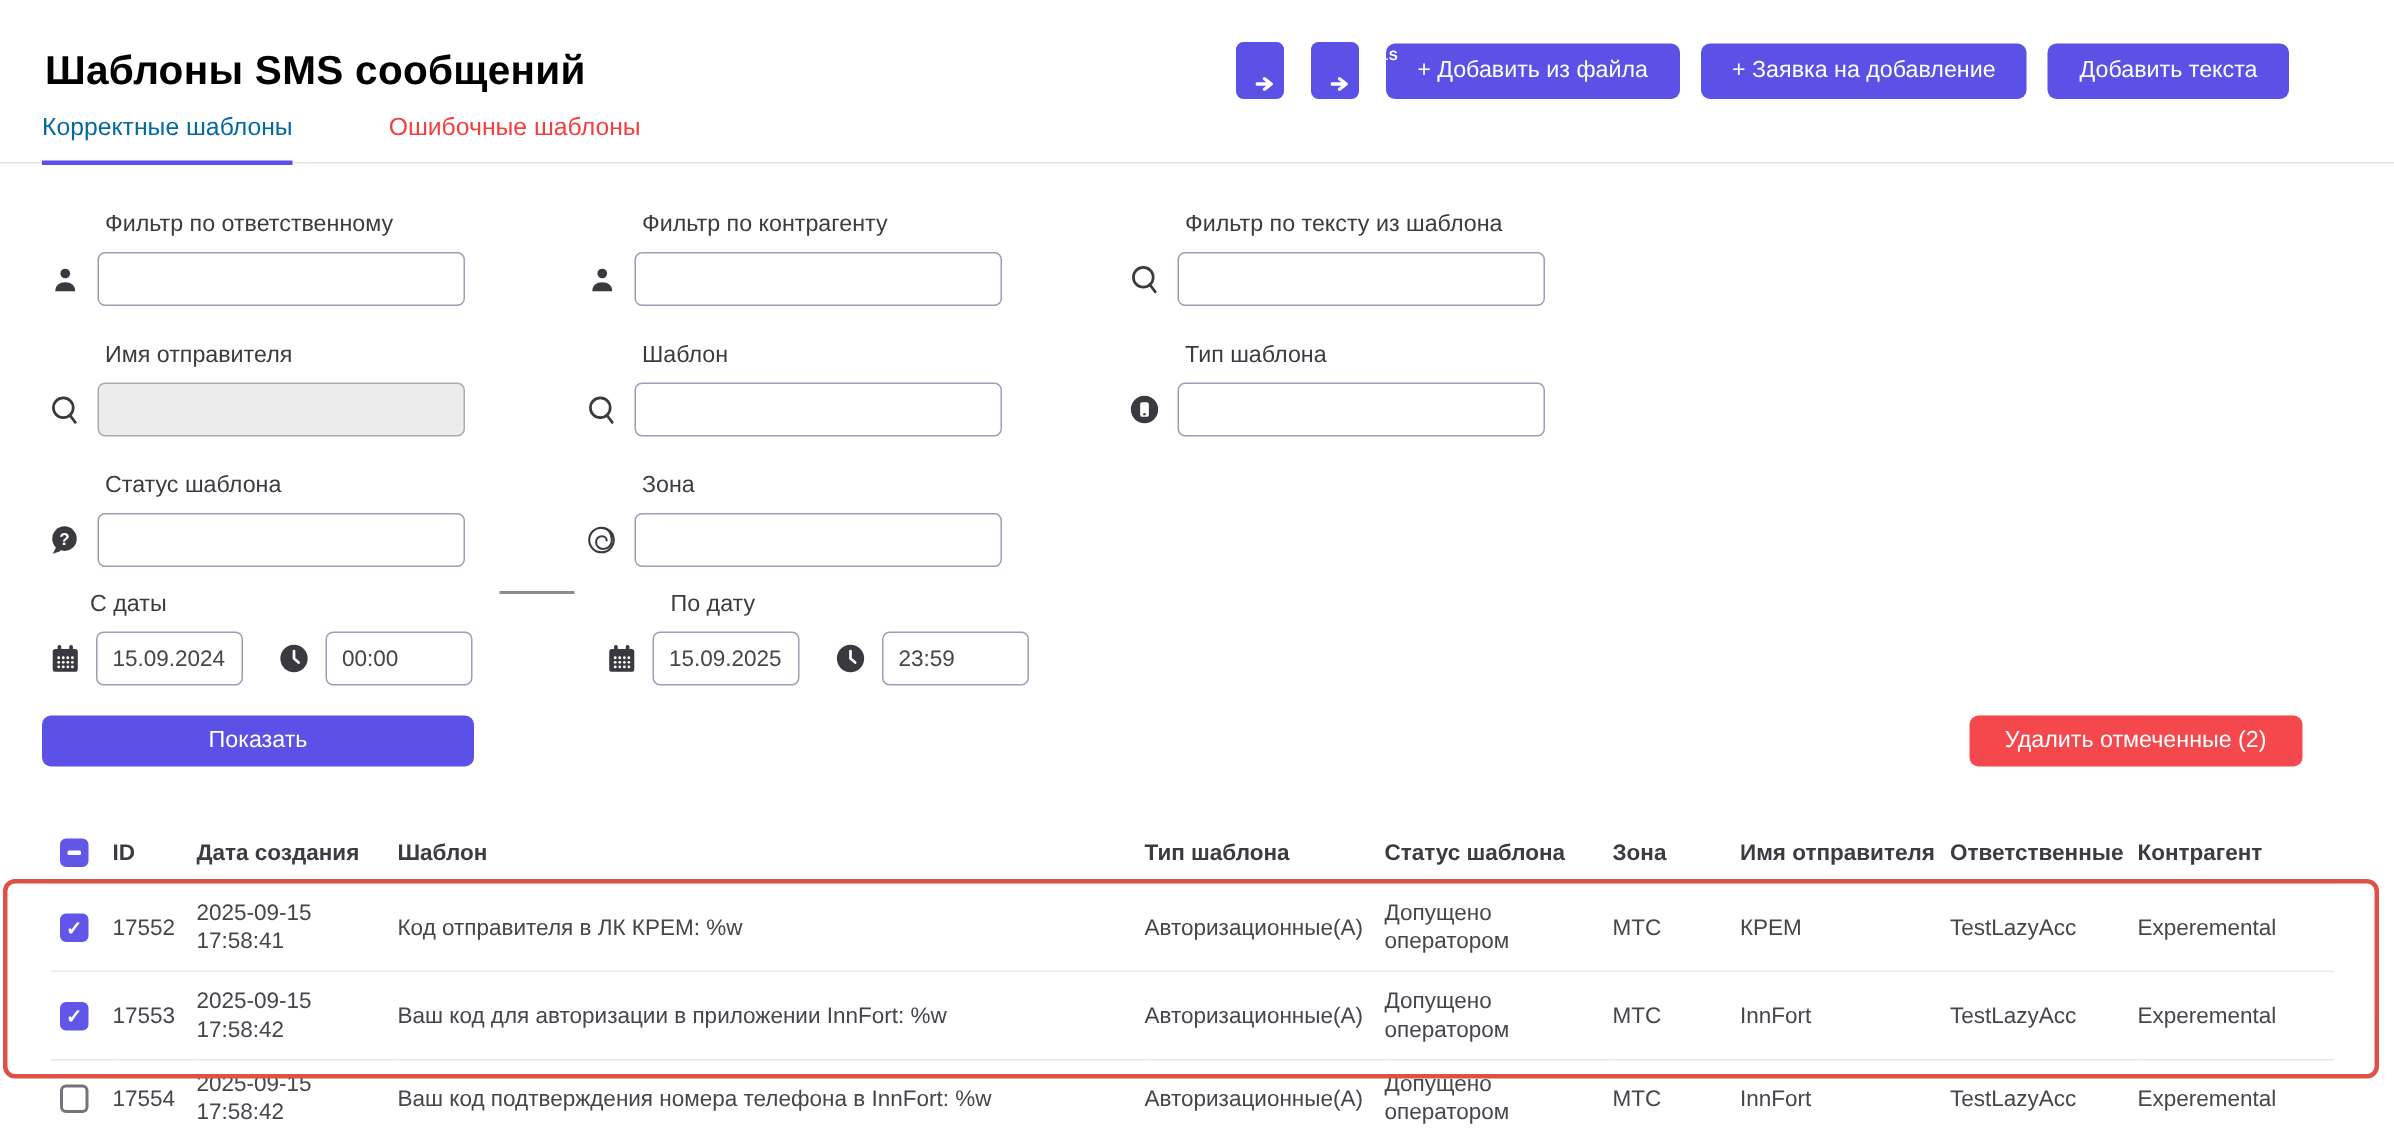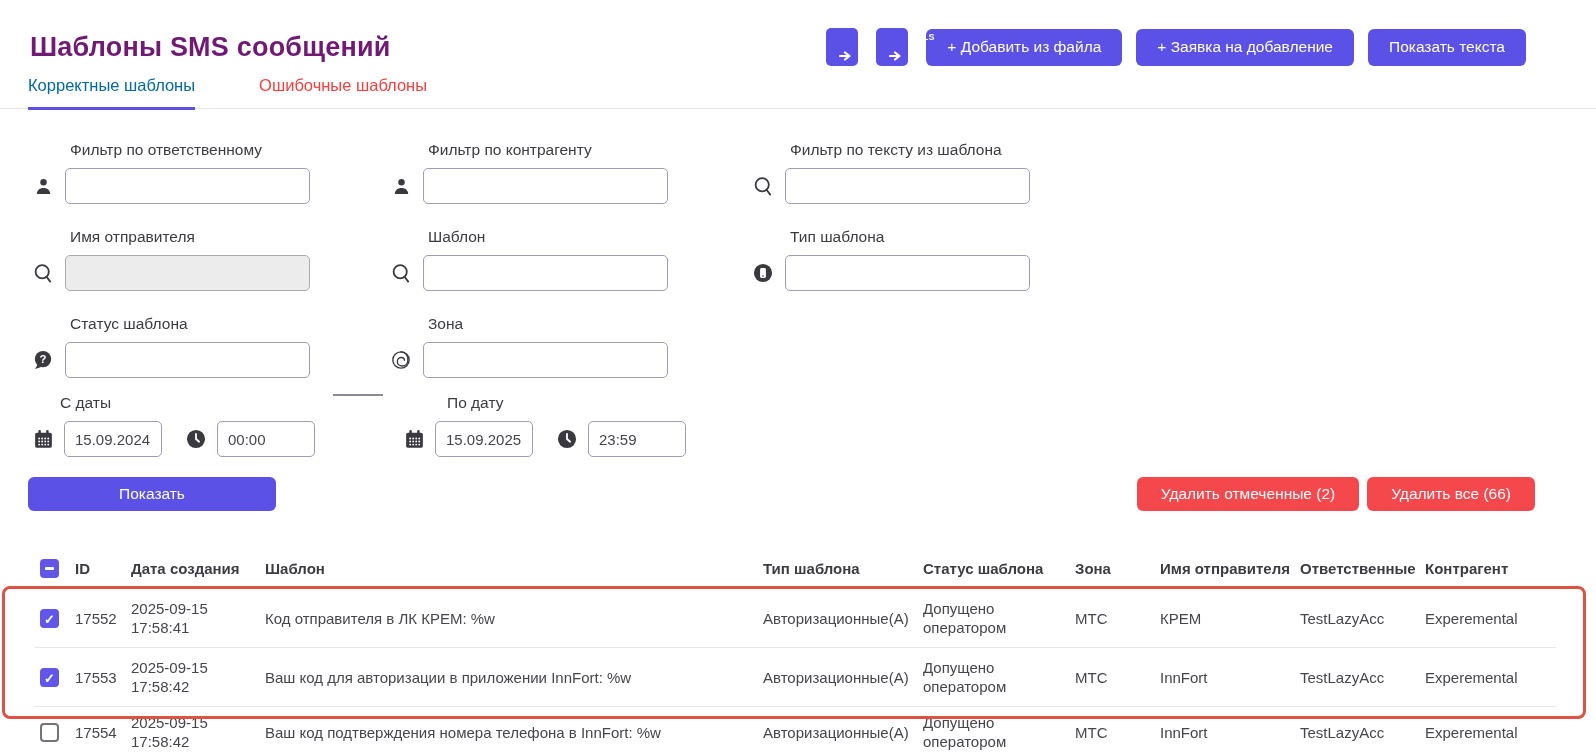--- a/index.html
+++ b/index.html
@@ -1,21 +1,21 @@
 <!DOCTYPE html>
 <html><head>
 <meta charset="utf-8">
 <style>
   html,body{margin:0;padding:0;background:#fff;}
   .page{position:relative;width:1596px;height:753px;background:#fff;overflow:hidden;
         font-family:"Liberation Sans",sans-serif;color:#46454c;}
 
   
   .topbar{display:flex;justify-content:space-between;align-items:center;padding:28px 70px 0 30px;}
-  .page-title{margin:0;font-size:27px;font-weight:bold;color:#701a75;letter-spacing:.2px;text-align:right;}
+  .page-title{margin:0;font-size:27px;font-weight:bold;color:#000000;letter-spacing:.2px;text-align:right;}
   .topbar-right{display:flex;align-items:center;gap:14px;}
   .file-icon{position:relative;width:32px;height:38px;background:#5b51e6;border-radius:5px;cursor:pointer;margin-right:4px;}
   .file-icon .flabel{position:absolute;top:4px;left:0;right:0;text-align:center;font-size:9px;font-weight:bold;color:#fff;letter-spacing:.3px;}
   .file-icon svg{position:absolute;bottom:5px;right:5px;}
   .btn{border:none;border-radius:6px;color:#fff;font-family:inherit;font-size:15.5px;cursor:pointer;}
   .btn.primary{background:#5b51e6;height:37px;padding:0 21px;}
   .btn.danger{background:#f4484d;height:34px;padding:0 24px;}
 
   
   .tabs{display:flex;gap:64px;padding-left:28px;margin-top:10px;border-bottom:1px solid #e6e6ea;}
@@ -35,21 +35,21 @@
   .dinput{width:98px;height:36px;border:1px solid #9d9db5;border-radius:5px;box-sizing:border-box;
           font-family:inherit;font-size:15px;color:#46454c;padding:0 10px;background:#fff;}
   .daterow{display:flex;align-items:flex-start;margin-top:16px;}
   .dgroup-inner{display:flex;align-items:center;}
   .dgroup-inner .ficon{margin-right:8px;}
   .clock-gap{margin-left:21px;margin-right:8px;}
   .dash{width:50px;border-top:2px solid #8b8b96;margin:0 18px 17px 18px;}
 
   
   .actionsrow{display:flex;justify-content:space-between;align-items:center;margin:20px 61px 0 28px;}
-  .btn.show{background:#5b51e6;width:248px;height:34px;}
+  .btn.show{background:#5b51e6;width:288px;height:34px;}
   .danger-group{display:flex;gap:8px;}
 
   
   .tablewrap{position:relative;margin:48px 40px 0 34px;}
   table{width:100%;border-collapse:collapse;table-layout:fixed;}
   th{text-align:left;font-size:15px;font-weight:bold;color:#3c3b41;padding:0 6px 10px 0;}
   td{font-size:15px;color:#46454c;line-height:19px;padding:10px 6px 10px 0;border-top:1px solid #e8e8ec;vertical-align:middle;}
   tr.last td{padding-top:6px;padding-bottom:6px;}
   th.cb,td.cb{padding-left:6px;}
   .checkbox{width:19px;height:19px;border-radius:4px;border:2px solid #74737c;box-sizing:border-box;background:#fff;
@@ -75,21 +75,21 @@
         </svg>
       </div>
       <div class="file-icon">
         <span class="flabel">XLS</span>
         <svg width="14" height="10" viewBox="0 0 14 10">
           <path d="M1 5h8M6 1.5L10.5 5 6 8.5" stroke="#fff" stroke-width="2.2" fill="none" stroke-linecap="round" stroke-linejoin="round"></path>
         </svg>
       </div>
       <button class="btn primary">+ Добавить из файла</button>
       <button class="btn primary">+ Заявка на добавление</button>
-      <button class="btn primary">Показать текста</button>
+      <button class="btn primary">Добавить текста</button>
     </div>
   </div>
 
   <div class="tabs">
     <div class="tab active">Корректные шаблоны</div>
     <div class="tab error">Ошибочные шаблоны</div>
   </div>
 
   <div class="filters">
     <div class="fgrid">
@@ -275,21 +275,20 @@
           <input class="dinput" value="23:59" style="">
         </div>
       </div>
     </div>
   </div>
 
   <div class="actionsrow">
     <button class="btn show">Показать</button>
     <div class="danger-group">
       <button class="btn danger">Удалить отмеченные (2)</button>
-      <button class="btn danger">Удалить все (66)</button>
     </div>
   </div>
 
   <div class="tablewrap">
     <table>
       <colgroup>
         <col style="width:41px">
           <col style="width:56px">
           <col style="width:134px">
           <col style="width:498px">

